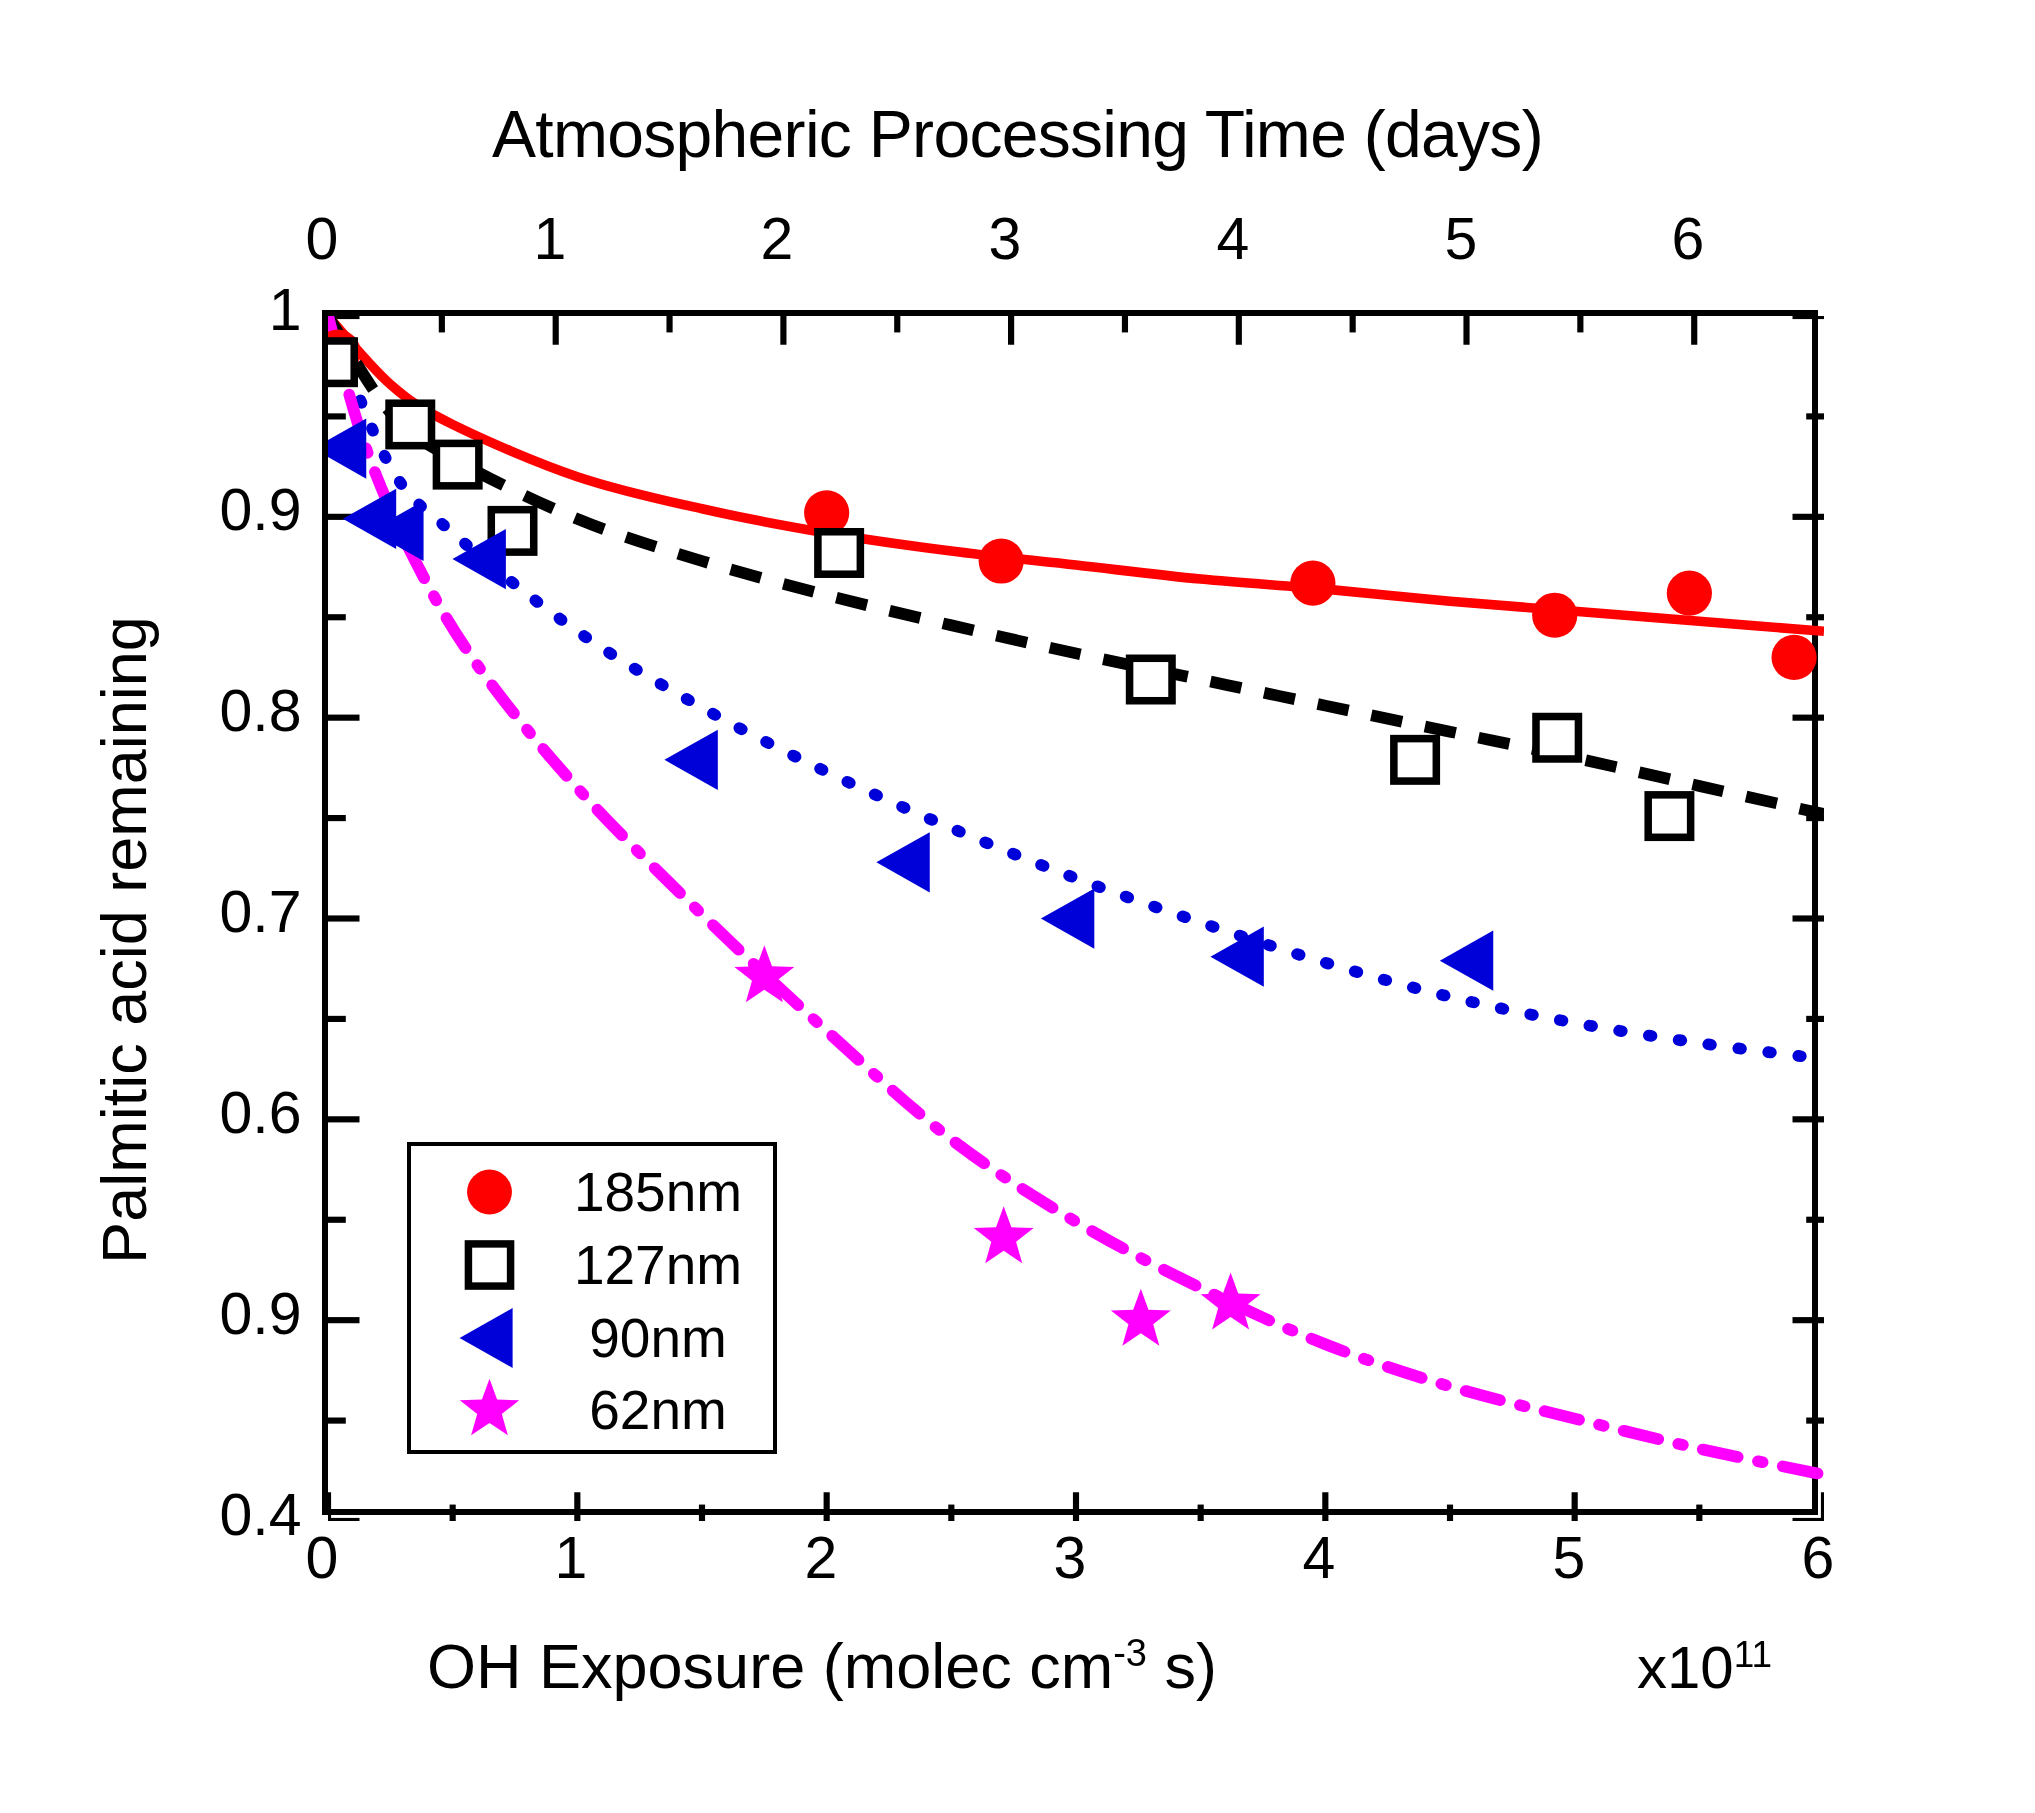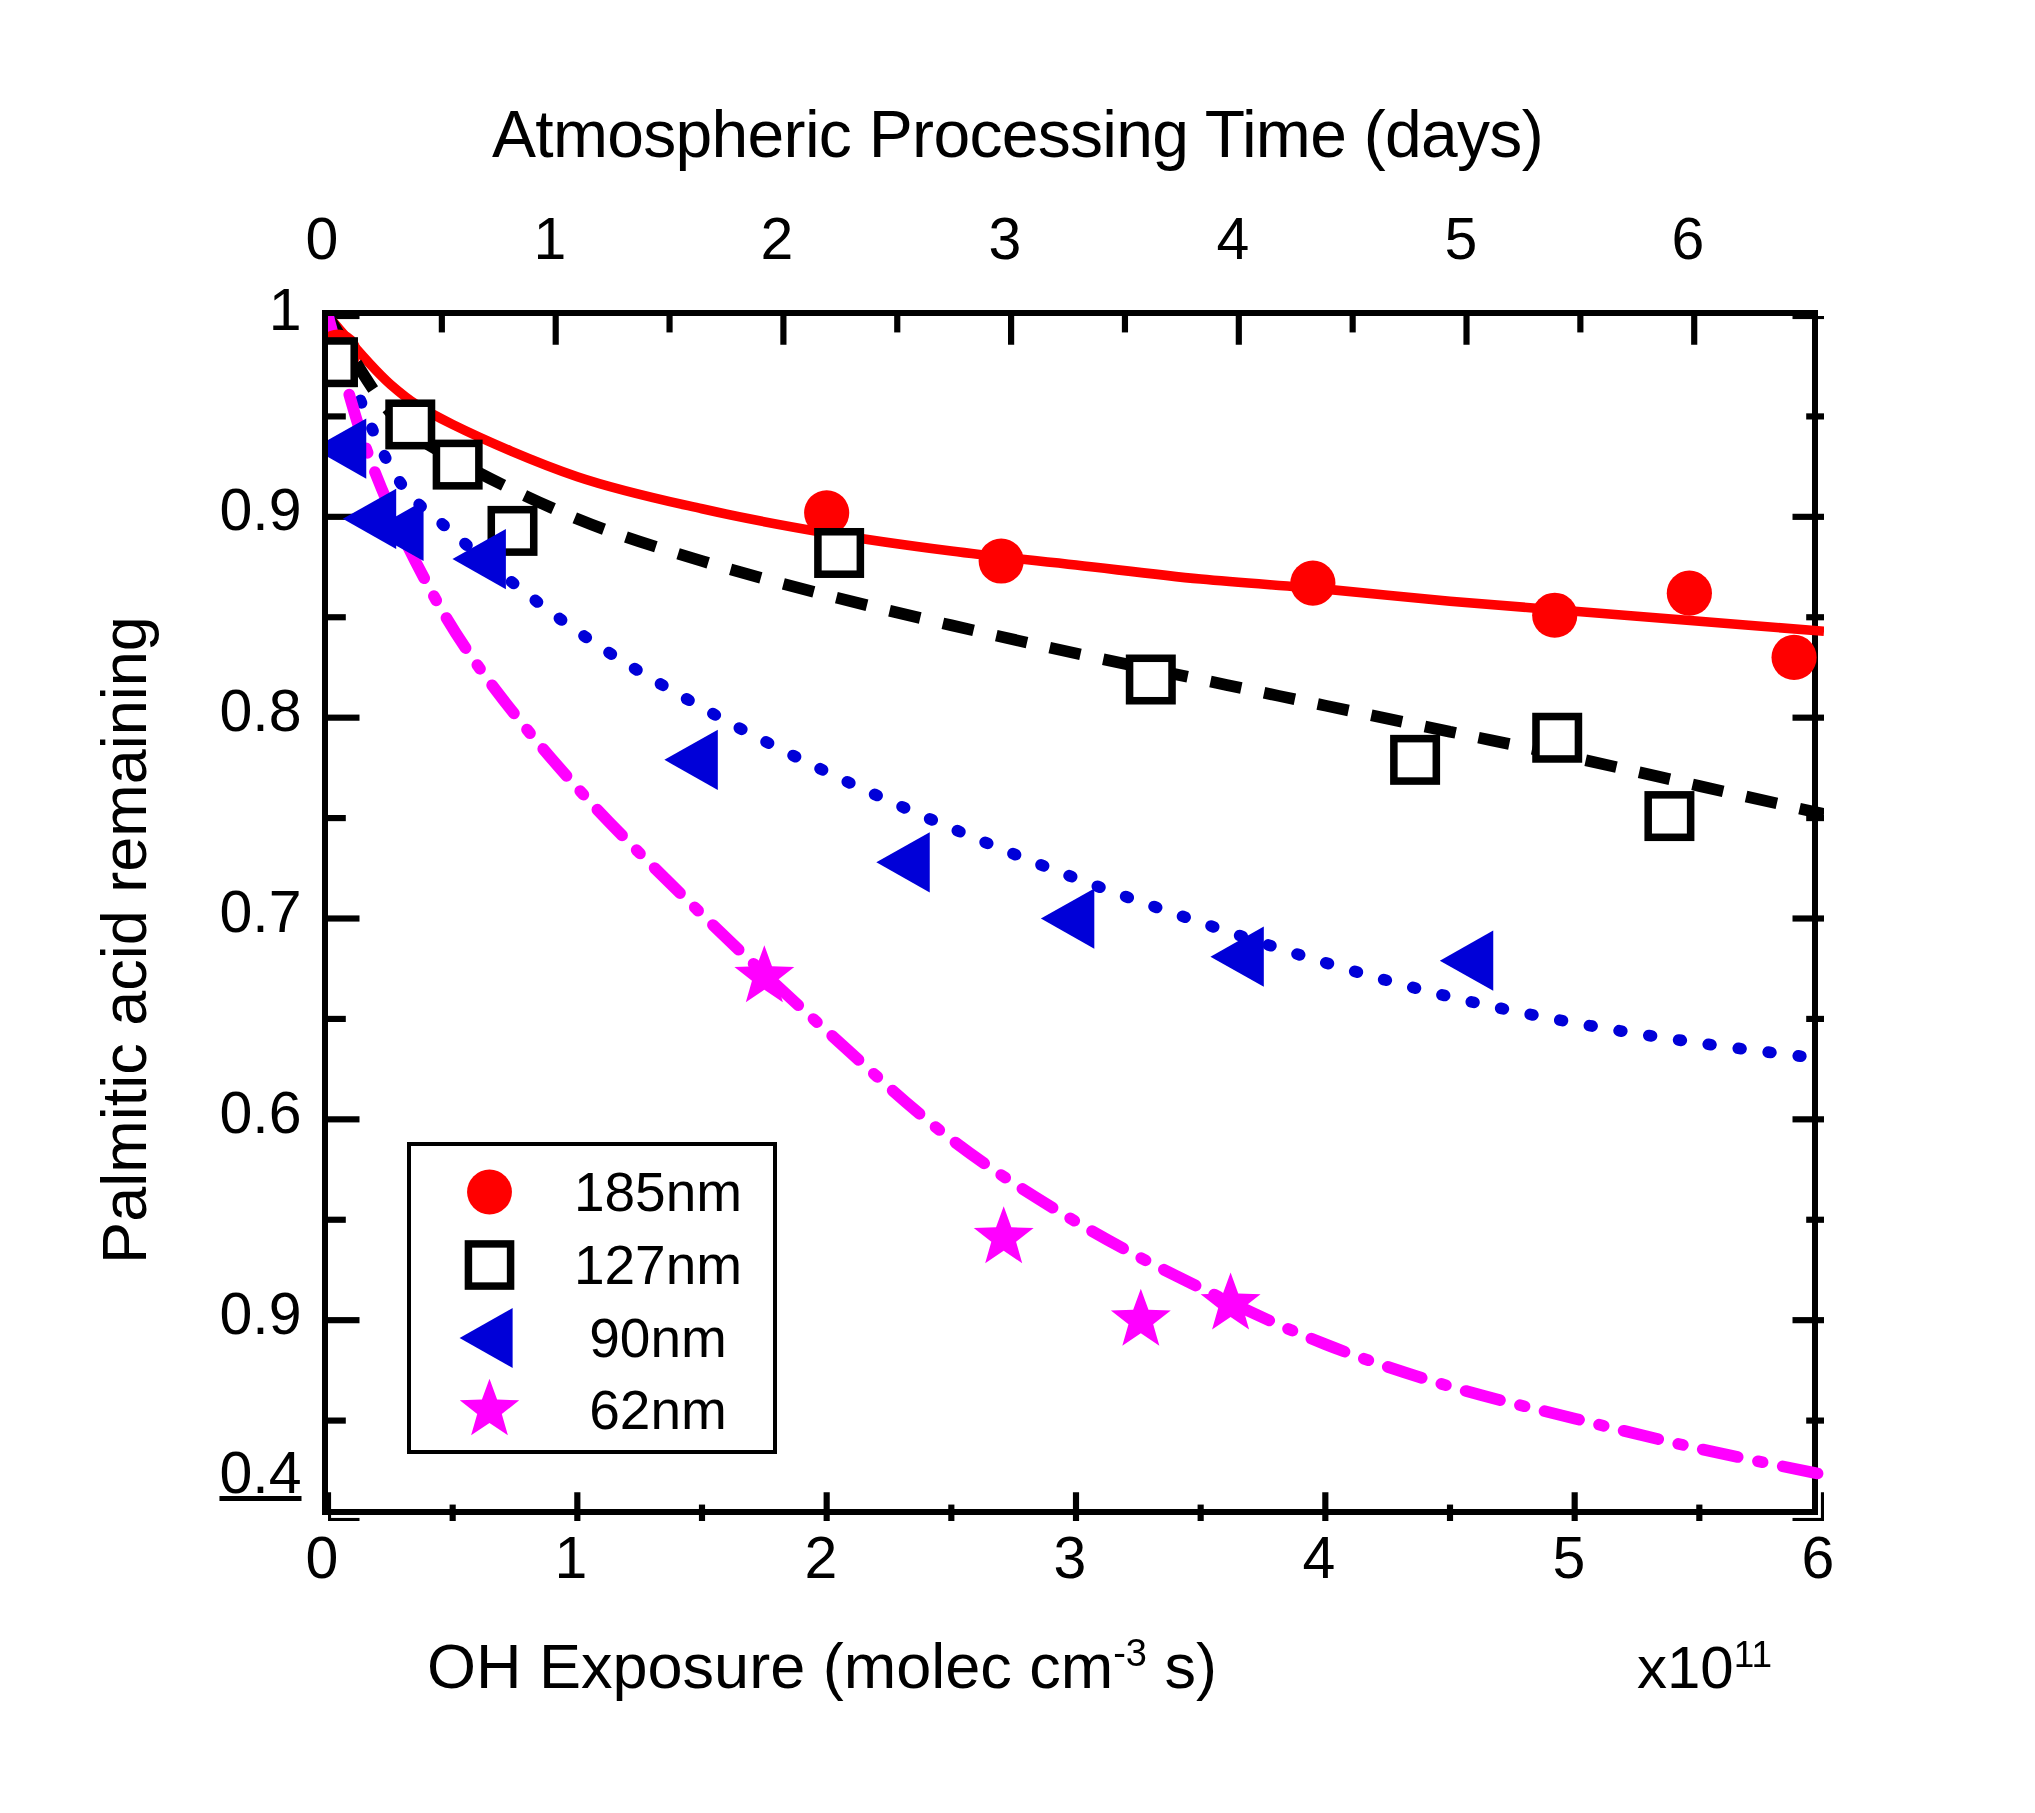--- a/index.html
+++ b/index.html
@@ -67,21 +67,21 @@
       <span style="left: 1688px;">6</span>
     </div>
 
   <div id="y-ticklabels">
       <span style="top: 310px;">1</span>
       <span style="top: 510px;">0.9</span>
       <span style="top: 711px; margin-left: 8px;">0.8</span>
       <span style="top: 912px;">0.7</span>
       <span style="top: 1113px;">0.6</span>
       <span style="top: 1314px;">0.9</span>
-      <span style="top: 1473px; text-decoration: underline;">0.4</span>
+      <span style="top: 1515px;">0.4</span>
     </div>
 
   <div id="bottom-ticklabels">
       <span style="left: 322px;">0</span>
       <span style="left: 571px;">1</span>
       <span style="left: 821px;">2</span>
       <span style="left: 1070px;">3</span>
       <span style="left: 1319px;">4</span>
       <span style="left: 1569px;">5</span>
       <span style="left: 1818px;">6</span>

